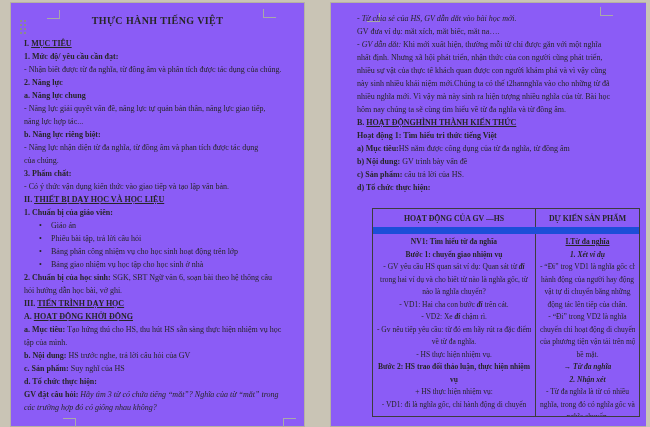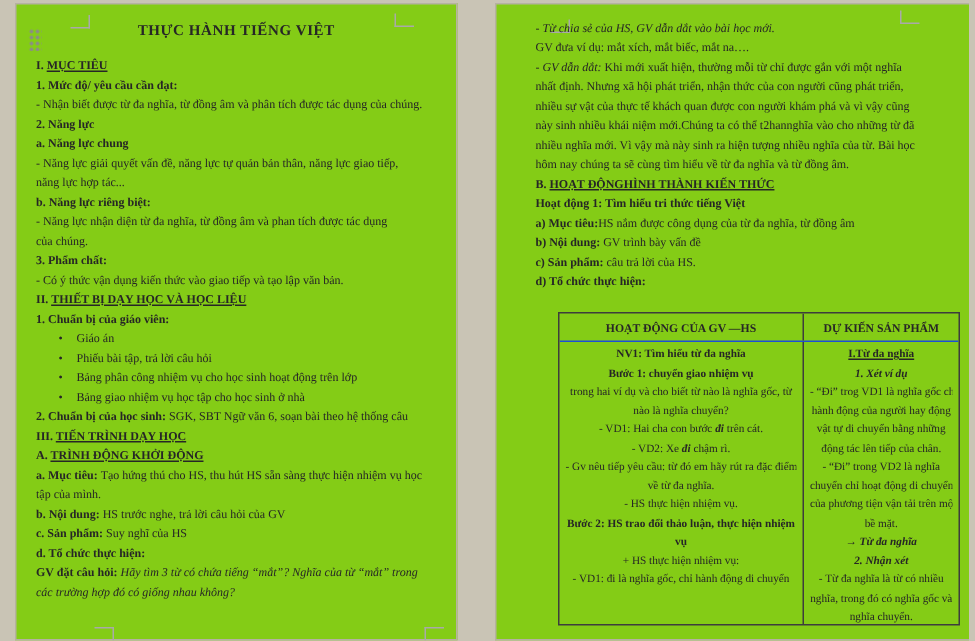--- a/index.html
+++ b/index.html
@@ -4,21 +4,21 @@
 <style>
   html,body{margin:0;padding:0;}
   body{
     width:650px;height:427px;overflow:hidden;
     background:#c9c4b5;
     font-family:"Liberation Serif","DejaVu Serif",serif;
     color:#262626;
   }
   .canvas{position:relative;width:650px;height:427px;}
   .page{
-    position:absolute;top:2px;height:425px;background:#84cc16;
+    position:absolute;top:2px;height:425px;background:#8b5cf6;
     border:1px solid #b6b1a2;box-sizing:border-box;
   }
   .page-left{left:10px;width:295px;}
   .page-right{left:330px;width:316px;border-right:none;}
   .doc-title{
     position:absolute;top:12px;left:0;width:100%;
     text-align:center;font-weight:bold;font-size:10px;letter-spacing:.4px;
   }
   .content{position:absolute;font-size:8px;}
   .content.lp{left:13px;top:34px;width:272px;}
@@ -28,21 +28,21 @@
   .i{font-style:italic;}
   .bi{font-weight:bold;font-style:italic;}
   .bu{font-weight:bold;text-decoration:underline;}
   .bl{padding-left:15px;}
   .mk{display:inline-block;width:12px;}
   
   .atable{
     position:absolute;left:41px;top:205px;width:268px;height:209px;
     border:1px solid #3d3d3d;box-sizing:border-box;overflow:hidden;font-size:7.5px;
   }
-  .thead{display:flex;height:18px;border-bottom:1px solid #1d4ed8;}
+  .thead{display:flex;height:18px;border-bottom:7px solid #1d4ed8;}
   .th{
     display:flex;align-items:center;justify-content:center;
     font-weight:bold;font-size:7.8px;box-sizing:border-box;
   }
   .thl,.tdl{width:163px;border-right:1px solid #3d3d3d;}
   .thr,.tdr{flex:1;}
   .tbody{display:flex;height:190px;}
   .td{box-sizing:border-box;padding:2px 4px;overflow:hidden;}
   .td .ln{line-height:12.5px;height:12.5px;text-align:center;}
   
@@ -83,22 +83,23 @@
         <div class="ln"><span>của chúng.</span></div>
         <div class="ln"><span class="b">3. Phẩm chất:</span></div>
         <div class="ln"><span>- Có ý thức vận dụng kiến thức vào giao tiếp và tạo lập văn bản.</span></div>
         <div class="ln"><span class="b">II. </span><span class="bu">THIẾT BỊ DẠY HỌC VÀ HỌC LIỆU</span></div>
         <div class="ln"><span class="b">1. Chuẩn bị của giáo viên:</span></div>
         <div class="ln bl"><span class="mk">•</span><span>Giáo án</span></div>
         <div class="ln bl"><span class="mk">•</span><span>Phiếu bài tập, trả lời câu hỏi</span></div>
         <div class="ln bl"><span class="mk">•</span><span>Bảng phân công nhiệm vụ cho học sinh hoạt động trên lớp</span></div>
         <div class="ln bl"><span class="mk">•</span><span>Bảng giao nhiệm vụ học tập cho học sinh ở nhà</span></div>
         <div class="ln"><span class="b">2. Chuẩn bị của học sinh: </span><span>SGK, SBT Ngữ văn 6, soạn bài theo hệ thống câu</span></div>
+        <div class="ln"><span>hỏi hướng dẫn học bài, vở ghi.</span></div>
         <div class="ln"><span class="b">III. </span><span class="bu">TIẾN TRÌNH DẠY HỌC</span></div>
-        <div class="ln"><span class="b">A. </span><span class="bu">TRÌNH ĐỘNG KHỞI ĐỘNG</span></div>
+        <div class="ln"><span class="b">A. </span><span class="bu">HOẠT ĐỘNG KHỞI ĐỘNG</span></div>
         <div class="ln"><span class="b">a. Mục tiêu: </span><span>Tạo hứng thú cho HS, thu hút HS sẵn sàng thực hiện nhiệm vụ học</span></div>
         <div class="ln"><span>tập của mình.</span></div>
         <div class="ln"><span class="b">b. Nội dung: </span><span>HS trước nghe, trả lời câu hỏi của GV</span></div>
         <div class="ln"><span class="b">c. Sản phẩm: </span><span>Suy nghĩ của HS</span></div>
         <div class="ln"><span class="b">d. Tổ chức thực hiện:</span></div>
         <div class="ln"><span class="b">GV đặt câu hỏi: </span><span class="i">Hãy tìm 3 từ có chứa tiếng “mắt”? Nghĩa của từ “mắt” trong</span></div>
         <div class="ln"><span class="i">các trường hợp đó có giống nhau không?</span></div>
       </div>
   </div>
 
@@ -123,20 +124,21 @@
       </div>
     <div class="atable">
       <div class="thead">
         <div class="th thl">HOẠT ĐỘNG CỦA GV —HS</div>
         <div class="th thr">DỰ KIẾN SẢN PHẨM</div>
       </div>
       <div class="tbody">
         <div class="td tdl">
             <div class="ln"><span class="b">NV1: Tìm hiểu từ đa nghĩa</span></div>
             <div class="ln"><span class="b">Bước 1: chuyển giao nhiệm vụ</span></div>
+            <div class="ln"><span>- GV yêu cầu HS quan sát ví dụ: Quan sát từ </span><span class="bi">đi</span></div>
             <div class="ln"><span>trong hai ví dụ và cho biết từ nào là nghĩa gốc, từ</span></div>
             <div class="ln"><span>nào là nghĩa chuyển?</span></div>
             <div class="ln"><span>- VD1: Hai cha con bước </span><span class="bi">đi</span><span> trên cát.</span></div>
             <div class="ln"><span>- VD2: Xe </span><span class="bi">đi</span><span> chậm rì.</span></div>
             <div class="ln"><span>- Gv nêu tiếp yêu cầu: từ đó em hãy rút ra đặc điểm</span></div>
             <div class="ln"><span>về từ đa nghĩa.</span></div>
             <div class="ln"><span>- HS thực hiện nhiệm vụ.</span></div>
             <div class="ln"><span class="b">Bước 2: HS trao đổi thảo luận, thực hiện nhiệm</span></div>
             <div class="ln"><span class="b">vụ</span></div>
             <div class="ln"><span>+ HS thực hiện nhiệm vụ:</span></div>

